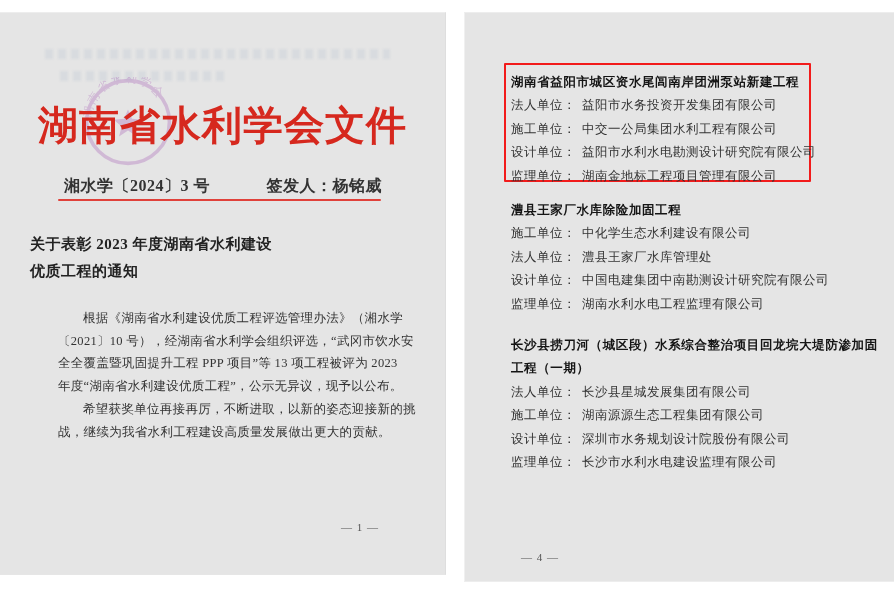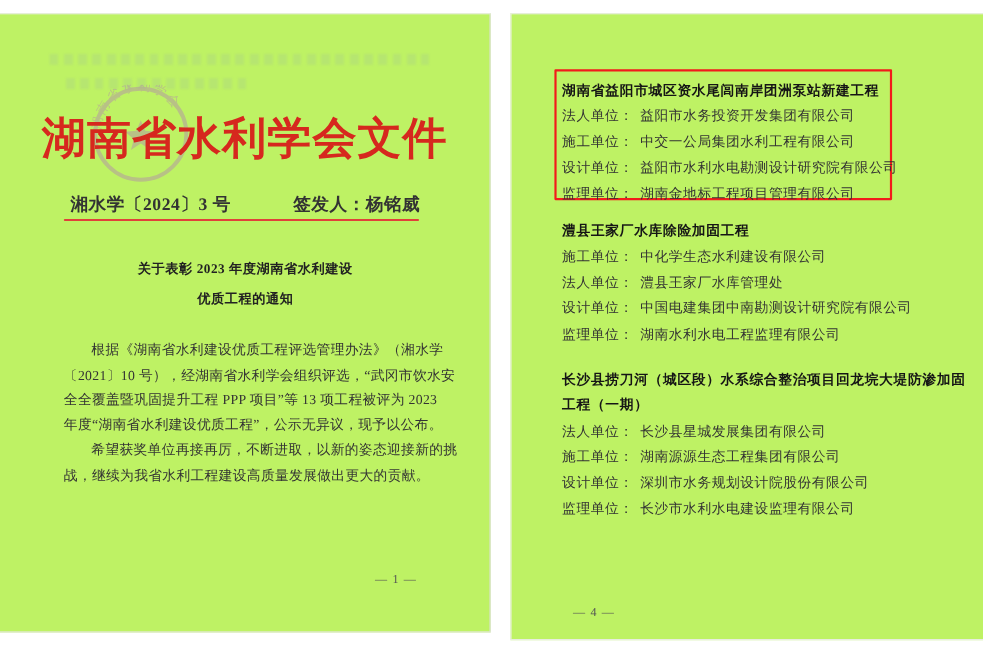--- a/index.html
+++ b/index.html
@@ -3,21 +3,21 @@
 <meta charset="utf-8">
 <style>
   html,body{margin:0;padding:0;}
   body{
     width:894px;height:597px;position:relative;overflow:hidden;
     background:#ffffff;
     font-family:"Liberation Serif", serif;
     color:#2b2b2b;
   }
   .page{
-    position:absolute;background:#bef264;box-sizing:border-box;
+    position:absolute;background:#e5e5e5;box-sizing:border-box;
   }
   .page-left{
     left:0;top:12px;width:446px;height:563px;
     border-top:1px solid #ededed;border-bottom:1px solid #e6e6e6;border-right:1px solid #dedede;
     overflow:hidden;
   }
   .page-right{
     left:464px;top:12px;width:430px;height:570px;
     border-top:1px solid #ededed;border-bottom:1px solid #ededed;border-left:1px solid #f0f0f0;
     overflow:hidden;
@@ -37,22 +37,22 @@
     font-size:40px;font-weight:bold;letter-spacing:1px;line-height:64px;
   }
   .docnum-row{
     position:absolute;left:64px;top:163px;width:318px;display:flex;justify-content:space-between;
     font-size:16px;letter-spacing:.5px;font-weight:bold;color:#333;
   }
   .red-rule{
     position:absolute;left:58px;top:186px;width:323px;height:2px;border-radius:1px;
   }
   .notice-title{
-    position:absolute;left:30px;top:218px;width:386px;text-align:center;
-    font-size:12px;font-weight:bold;line-height:27px;color:#222;letter-spacing:.5px;
+    position:absolute;left:30px;top:218px;width:386px;text-align:left;
+    font-size:15px;font-weight:bold;line-height:27px;color:#222;letter-spacing:.5px;
   }
   .body-block{
     position:absolute;left:58px;top:294px;width:330px;
     font-size:12.5px;line-height:22.7px;letter-spacing:.3px;color:#333;
   }
   .body-block .line{white-space:nowrap;}
   .body-block .indent{text-indent:25px;}
   .pagenum{
     position:absolute;font-size:11px;color:#555;letter-spacing:1px;
   }

